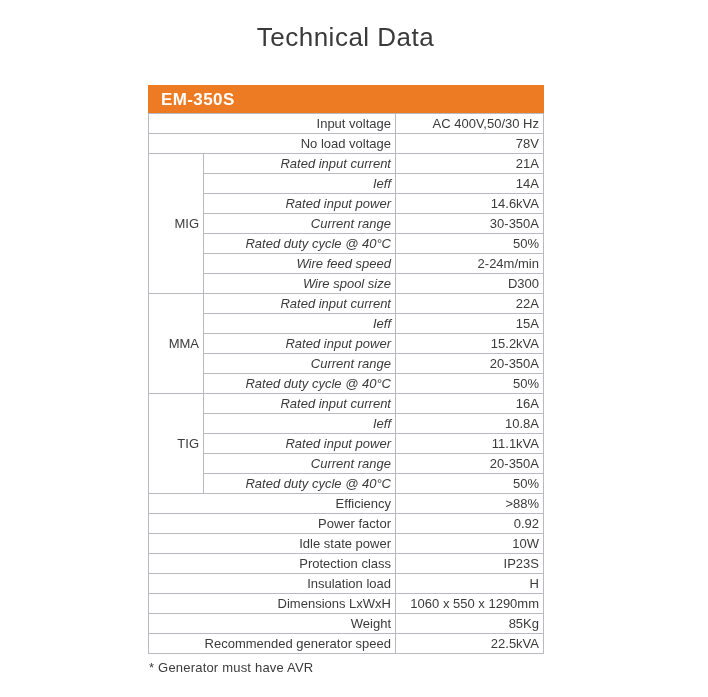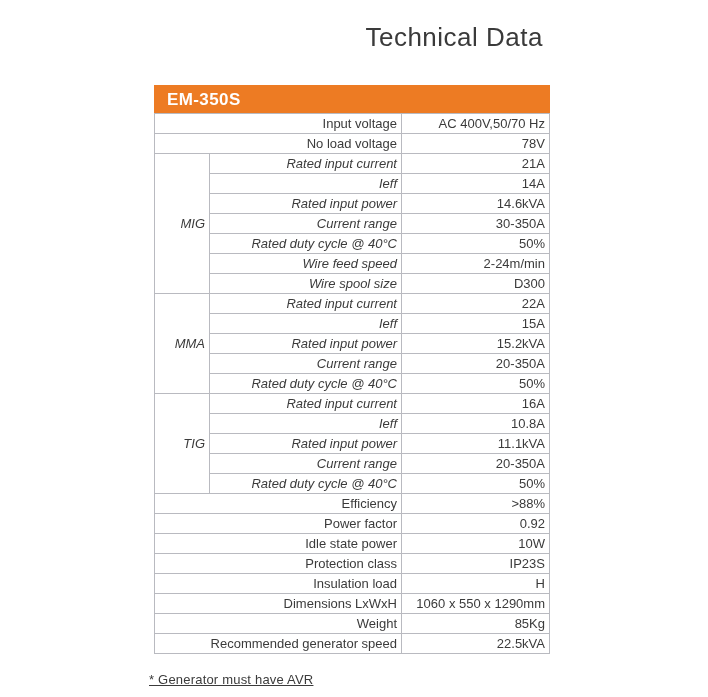--- a/index.html
+++ b/index.html
@@ -18,30 +18,29 @@
   }
   .page{
     width:395px;
     margin-left:148px;
   }
   .page-title{
     font-size:26px;
     font-weight:300;
     letter-spacing:0.5px;
     color:#3a3a3a;
-    text-align:right;
+    text-align:center;
     margin-top:22px;
     margin-bottom:7px;
   }
   table.spec{
     border-collapse:collapse;
     table-layout:fixed;
     width:395px;
     margin-top:32px;
-    margin-left:6px;
   }
   col.c-group{width:55px;}
   col.c-label{width:192px;}
   col.c-value{width:148px;}
   table.spec th.model{
     background:var(--accent);
     color:var(--header-text);
     font-size:17px;
     font-weight:bold;
     letter-spacing:0.4px;
@@ -58,31 +57,29 @@
     line-height:14px;
     padding:0 4px 0 7px;
     white-space:nowrap;
     overflow:hidden;
     color:var(--text);
     text-align:right;
   }
   td.grp{
     vertical-align:middle;
     padding-left:7px;
-    font-style:italic;
   }
   td.sub{padding-left:8px;font-style:italic;}
   td.val{padding-left:8px;}
   .footnote{
     font-size:13px;
     color:var(--text);
-    margin-top:18px;
+    margin-top:6px;
     padding-left:1px;
     letter-spacing:0.2px;
-    text-decoration:underline;
   }
 </style>
 </head>
 <body>
 
 <div class="page">
 
   <h1 class="page-title">Technical Data</h1>
 
   <table class="spec">
@@ -93,21 +90,21 @@
     </colgroup>
     <thead>
       <tr>
         <th class="model" colspan="3">EM-350S</th>
       </tr>
     </thead>
     <tbody>
 
       <tr>
         <td class="lbl" colspan="2">Input voltage</td>
-        <td class="val">AC 400V,50/70 Hz</td>
+        <td class="val">AC 400V,50/30 Hz</td>
       </tr>
       <tr>
         <td class="lbl" colspan="2">No load voltage</td>
         <td class="val">78V</td>
       </tr>
 
       <tr>
         <td class="grp" rowspan="7">MIG</td>
         <td class="sub">Rated input current</td>
         <td class="val">21A</td>

